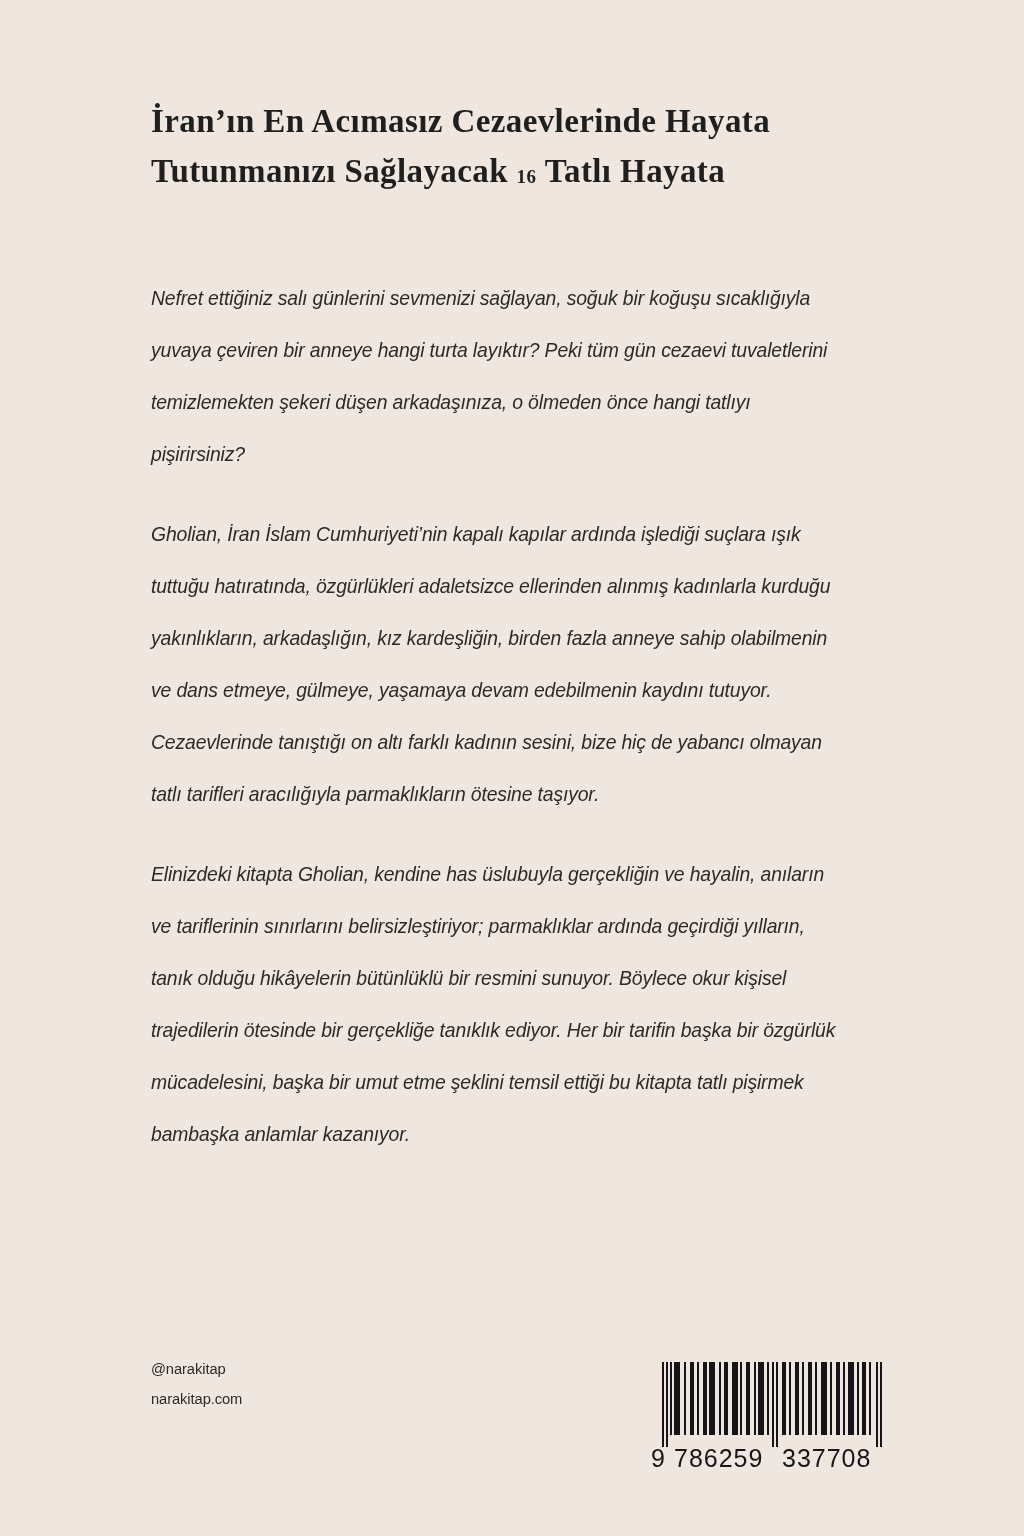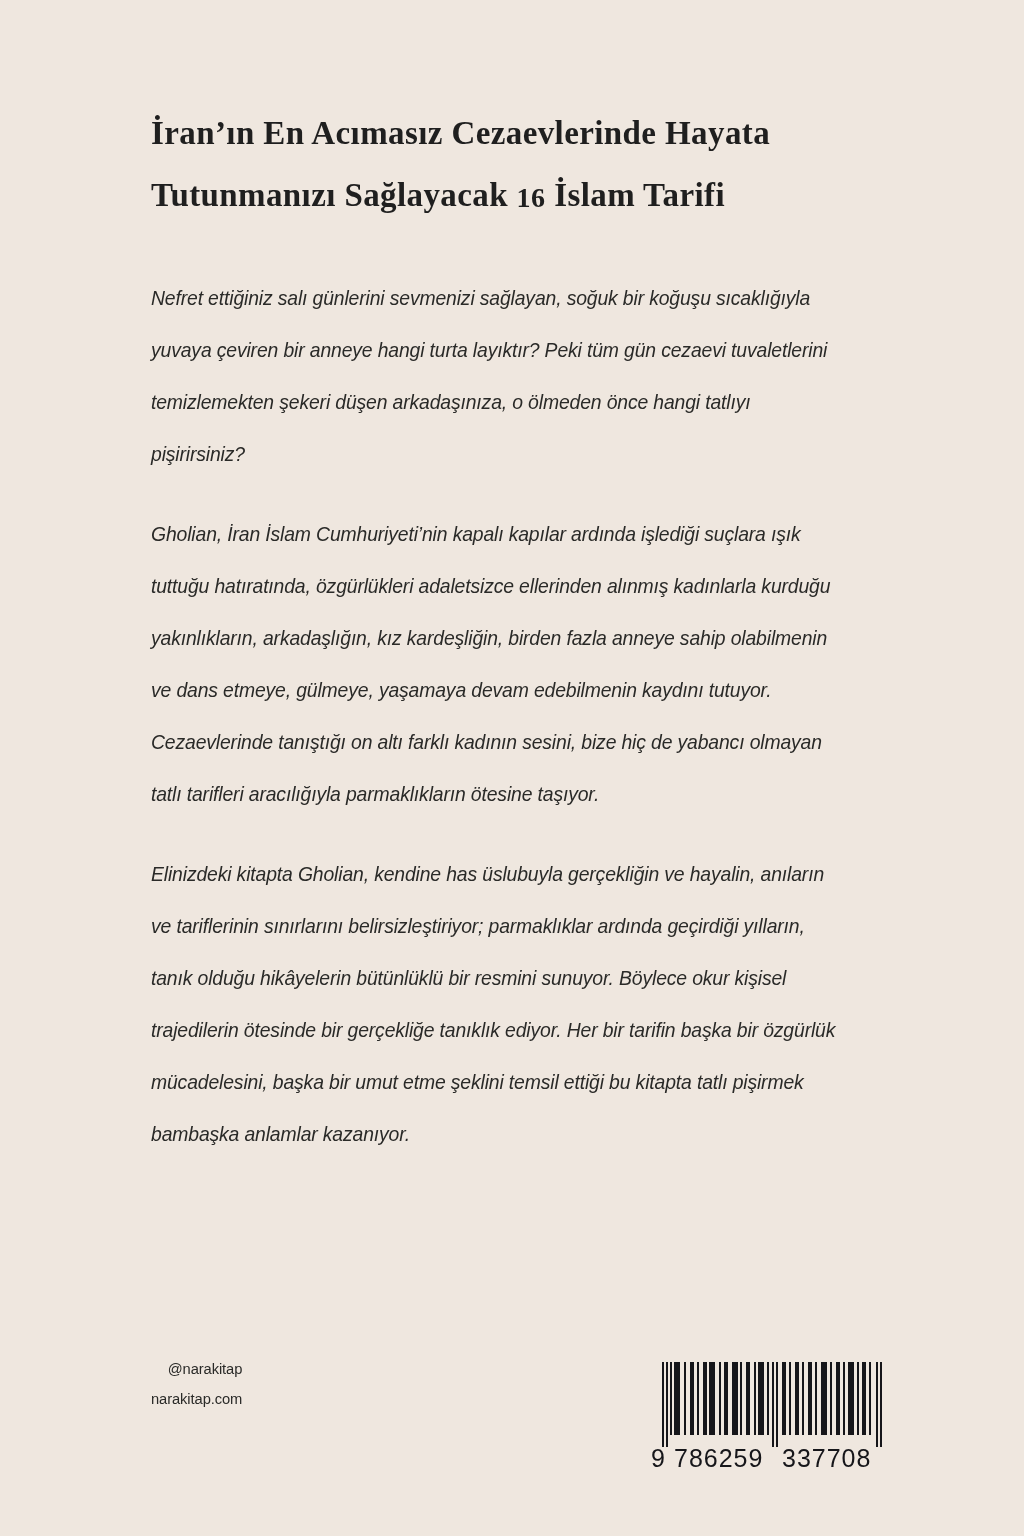--- a/index.html
+++ b/index.html
@@ -29,24 +29,23 @@
     width: 740px;
   }
   .title-line {
     font-family: "Liberation Serif", "DejaVu Serif", serif;
     font-weight: bold;
     font-size: 33px;
     line-height: 50px;
     letter-spacing: 0.4px;
     color: #1f1f1f;
     white-space: nowrap;
-    margin-top: 12px;
   }
   .title-line .oldstyle-num {
-    font-size: 28px;
+    font-size: 19px;
     position: relative;
     top: 1px;
     letter-spacing: 0.5px;
   }
 
   
   .body-block {
     position: absolute;
     left: 151px;
     top: 272px;
@@ -67,21 +66,20 @@
   }
   .para:last-child { margin-bottom: 0; }
 
   
   .footer {
     position: absolute;
     left: 0;
     right: 0;
     bottom: 0;
     height: 230px;
-    text-align: right;
   }
   .imprint {
     position: absolute;
     left: 151px;
     top: 48px;
     color: #2a2a28;
     font-size: 15.5px;
     line-height: 30px;
     letter-spacing: -0.1px;
     transform: scaleX(0.95);
@@ -103,21 +101,21 @@
     height: 122px;
   }
 </style>
 </head>
 <body>
 
 <div class="page">
 
   <div class="title-block">
     <div class="title-line">İran’ın En Acımasız Cezaevlerinde Hayata</div>
-    <div class="title-line"><span>Tutunmanızı Sağlayacak </span><span class="oldstyle-num">16</span><span> İslam Tarifi</span></div>
+    <div class="title-line"><span>Tutunmanızı Sağlayacak </span><span class="oldstyle-num">16</span><span> Tatlı Hayata</span></div>
   </div>
 
   <div class="body-block">
     <p class="para">Nefret ettiğiniz salı günlerini sevmenizi sağlayan, soğuk bir koğuşu sıcaklığıyla yuvaya çeviren bir anneye hangi turta layıktır? Peki tüm gün cezaevi tuvaletlerini temizlemekten şekeri düşen arkadaşınıza, o ölmeden önce hangi tatlıyı pişirirsiniz?</p>
     <p class="para">Gholian, İran İslam Cumhuriyeti’nin kapalı kapılar ardında işlediği suçlara ışık tuttuğu hatıratında, özgürlükleri adaletsizce ellerinden alınmış kadınlarla kurduğu yakınlıkların, arkadaşlığın, kız kardeşliğin, birden fazla anneye sahip olabilmenin ve dans etmeye, gülmeye, yaşamaya devam edebilmenin kaydını tutuyor. Cezaevlerinde tanıştığı on altı farklı kadının sesini, bize hiç de yabancı olmayan tatlı tarifleri aracılığıyla parmaklıkların ötesine taşıyor.</p>
     <p class="para">Elinizdeki kitapta Gholian, kendine has üslubuyla gerçekliğin ve hayalin, anıların ve tariflerinin sınırlarını belirsizleştiriyor; parmaklıklar ardında geçirdiği yılların, tanık olduğu hikâyelerin bütünlüklü bir resmini sunuyor. Böylece okur kişisel trajedilerin ötesinde bir gerçekliğe tanıklık ediyor. Her bir tarifin başka bir özgürlük mücadelesini, başka bir umut etme şeklini temsil ettiği bu kitapta tatlı pişirmek bambaşka anlamlar kazanıyor.</p>
   </div>
 
   <div class="footer">
 

